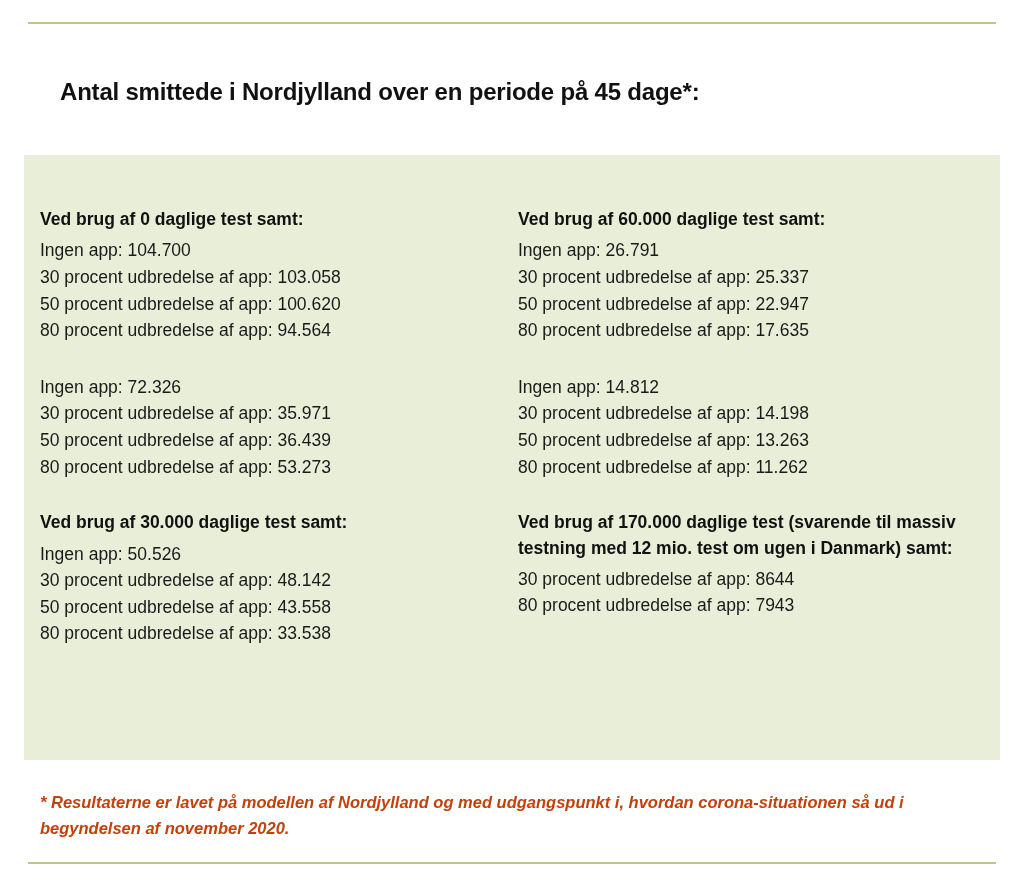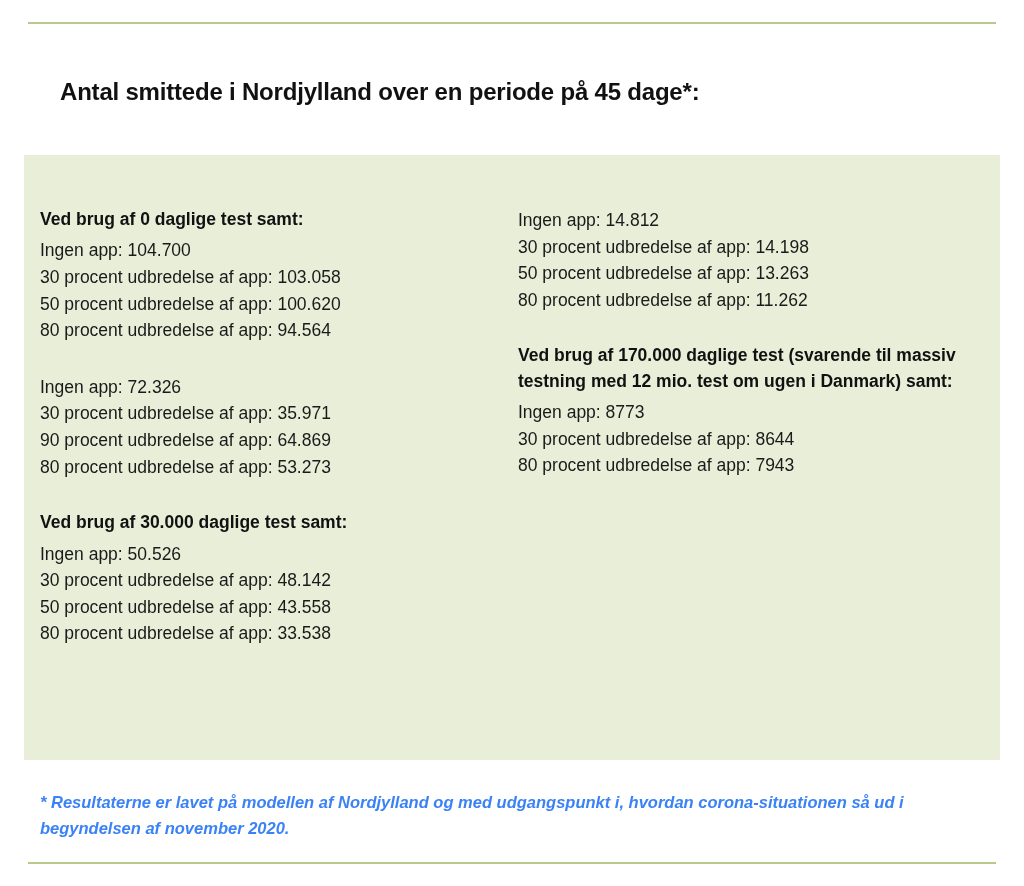--- a/index.html
+++ b/index.html
@@ -89,21 +89,21 @@
 
   .footnote {
     position: absolute;
     left: 40px;
     top: 790px;
     width: 930px;
     font-size: 16.5px;
     font-style: italic;
     font-weight: bold;
     line-height: 1.55;
-    color: #3b82f6;
+    color: #c2410c;
   }
 </style>
 </head>
 <body>
 
 <div class="page">
 
   <div class="top-rule"></div>
 
   <h1 class="title">Antal smittede i Nordjylland over en periode på 45 dage*:</h1>
@@ -116,47 +116,53 @@
         <div class="group-heading">Ved brug af 0 daglige test samt:</div>
         <div class="group-line">Ingen app: 104.700</div>
         <div class="group-line">30 procent udbredelse af app: 103.058</div>
         <div class="group-line">50 procent udbredelse af app: 100.620</div>
         <div class="group-line">80 procent udbredelse af app: 94.564</div>
       </div>
 
       <div class="group">
         <div class="group-line">Ingen app: 72.326</div>
         <div class="group-line">30 procent udbredelse af app: 35.971</div>
-        <div class="group-line">90 procent udbredelse af app: 64.869</div>
+        <div class="group-line">50 procent udbredelse af app: 36.439</div>
         <div class="group-line">80 procent udbredelse af app: 53.273</div>
       </div>
 
       <div class="group">
         <div class="group-heading">Ved brug af 30.000 daglige test samt:</div>
         <div class="group-line">Ingen app: 50.526</div>
         <div class="group-line">30 procent udbredelse af app: 48.142</div>
         <div class="group-line">50 procent udbredelse af app: 43.558</div>
         <div class="group-line">80 procent udbredelse af app: 33.538</div>
       </div>
 
     </div>
 
     <div class="col col-right">
 
+      <div class="group">
+        <div class="group-heading">Ved brug af 60.000 daglige test samt:</div>
+        <div class="group-line">Ingen app: 26.791</div>
+        <div class="group-line">30 procent udbredelse af app: 25.337</div>
+        <div class="group-line">50 procent udbredelse af app: 22.947</div>
+        <div class="group-line">80 procent udbredelse af app: 17.635</div>
+      </div>
 
       <div class="group">
         <div class="group-line">Ingen app: 14.812</div>
         <div class="group-line">30 procent udbredelse af app: 14.198</div>
         <div class="group-line">50 procent udbredelse af app: 13.263</div>
         <div class="group-line">80 procent udbredelse af app: 11.262</div>
       </div>
 
       <div class="group">
         <div class="group-heading">Ved brug af 170.000 daglige test (svarende til massiv testning med 12 mio. test om ugen i Danmark) samt:</div>
-        <div class="group-line">Ingen app: 8773</div>
         <div class="group-line">30 procent udbredelse af app: 8644</div>
         <div class="group-line">80 procent udbredelse af app: 7943</div>
       </div>
 
     </div>
 
   </div>
 
   <div class="footnote">* Resultaterne er lavet på modellen af Nordjylland og med udgangspunkt i, hvordan corona-situationen så ud i begyndelsen af november 2020.</div>
 

